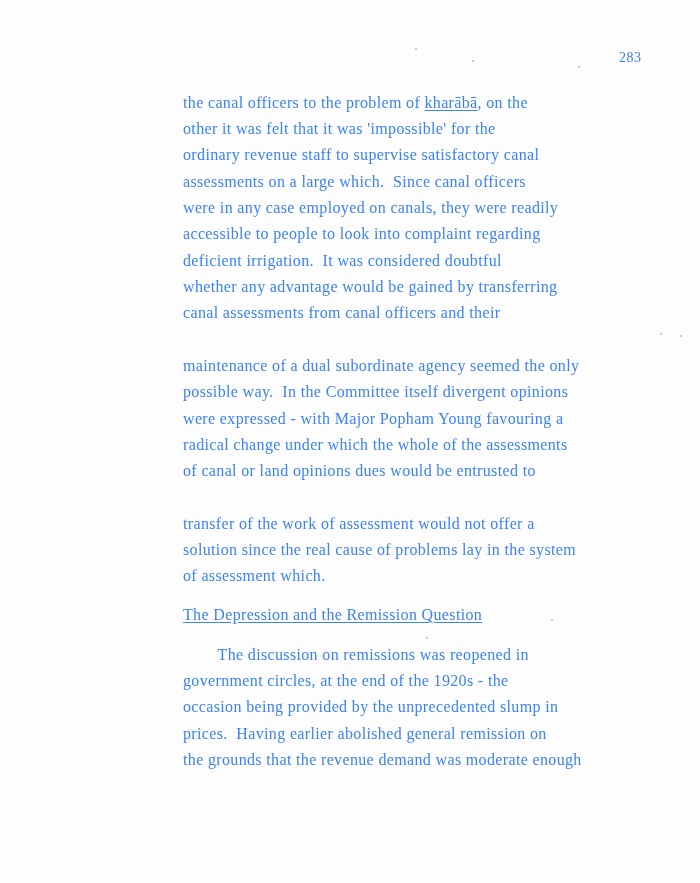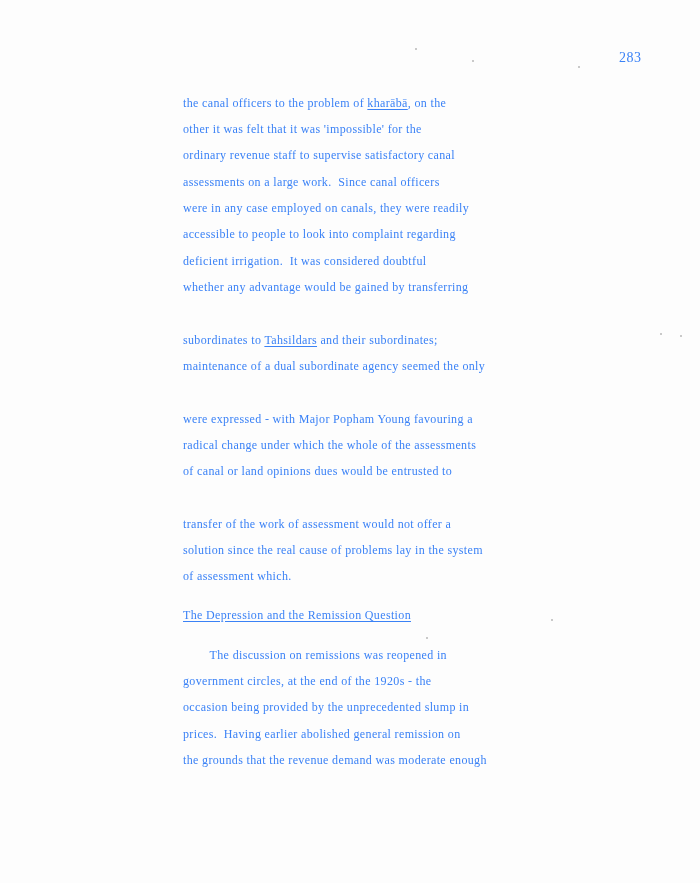--- a/index.html
+++ b/index.html
@@ -9,43 +9,44 @@
     background: #fdfdfd;
     font-family: Liberation Serif, serif;
     color: #3b82f6;
   }
   .page-number {
     position: absolute; left: 619px; top: 50px;
     font-size: 14px; letter-spacing: 0.5px;
   }
   .line {
     position: absolute; left: 183px;
-    font-size: 12px; white-space: pre; letter-spacing: 0.35px;
+    font-size: 16px; white-space: pre; letter-spacing: 0.35px;
     line-height: 16px;
   }
   .u { text-decoration: underline; text-underline-offset: 2px; }
   .heading { text-decoration: underline; text-underline-offset: 2px; }
   .speck { position: absolute; width: 2px; height: 2px; background: #888; border-radius: 1px; opacity: 0.6; }
 </style>
 </head>
 <body>
 
 <div class="page">
   <div class="page-number">283</div>
 
   <div class="line" style="top:95px"><span>the canal officers to the problem of </span><span class="u">kharābā</span><span>, on the</span></div>
   <div class="line" style="top:121px">other it was felt that it was 'impossible' for the</div>
   <div class="line" style="top:147px">ordinary revenue staff to supervise satisfactory canal</div>
-  <div class="line" style="top:174px">assessments on a large work.  Since canal officers</div>
+  <div class="line" style="top:174px">assessments on a large which.  Since canal officers</div>
   <div class="line" style="top:200px">were in any case employed on canals, they were readily</div>
   <div class="line" style="top:226px">accessible to people to look into complaint regarding</div>
   <div class="line" style="top:253px">deficient irrigation.  It was considered doubtful</div>
   <div class="line" style="top:279px">whether any advantage would be gained by transferring</div>
-  <div class="line" style="top:332px"><span>subordinates to </span><span class="u">Tahsildars</span><span> and their subordinates;</span></div>
+  <div class="line" style="top:305px">canal assessments from canal officers and their</div>
   <div class="line" style="top:358px">maintenance of a dual subordinate agency seemed the only</div>
+  <div class="line" style="top:384px">possible way.  In the Committee itself divergent opinions</div>
   <div class="line" style="top:411px">were expressed - with Major Popham Young favouring a</div>
   <div class="line" style="top:437px">radical change under which the whole of the assessments</div>
   <div class="line" style="top:463px">of canal or land opinions dues would be entrusted to</div>
   <div class="line" style="top:516px">transfer of the work of assessment would not offer a</div>
   <div class="line" style="top:542px">solution since the real cause of problems lay in the system</div>
   <div class="line" style="top:568px">of assessment which.</div>
 
   <div class="line heading" style="top:607px">The Depression and the Remission Question</div>
 
   <div class="line" style="top:647px">        The discussion on remissions was reopened in</div>

